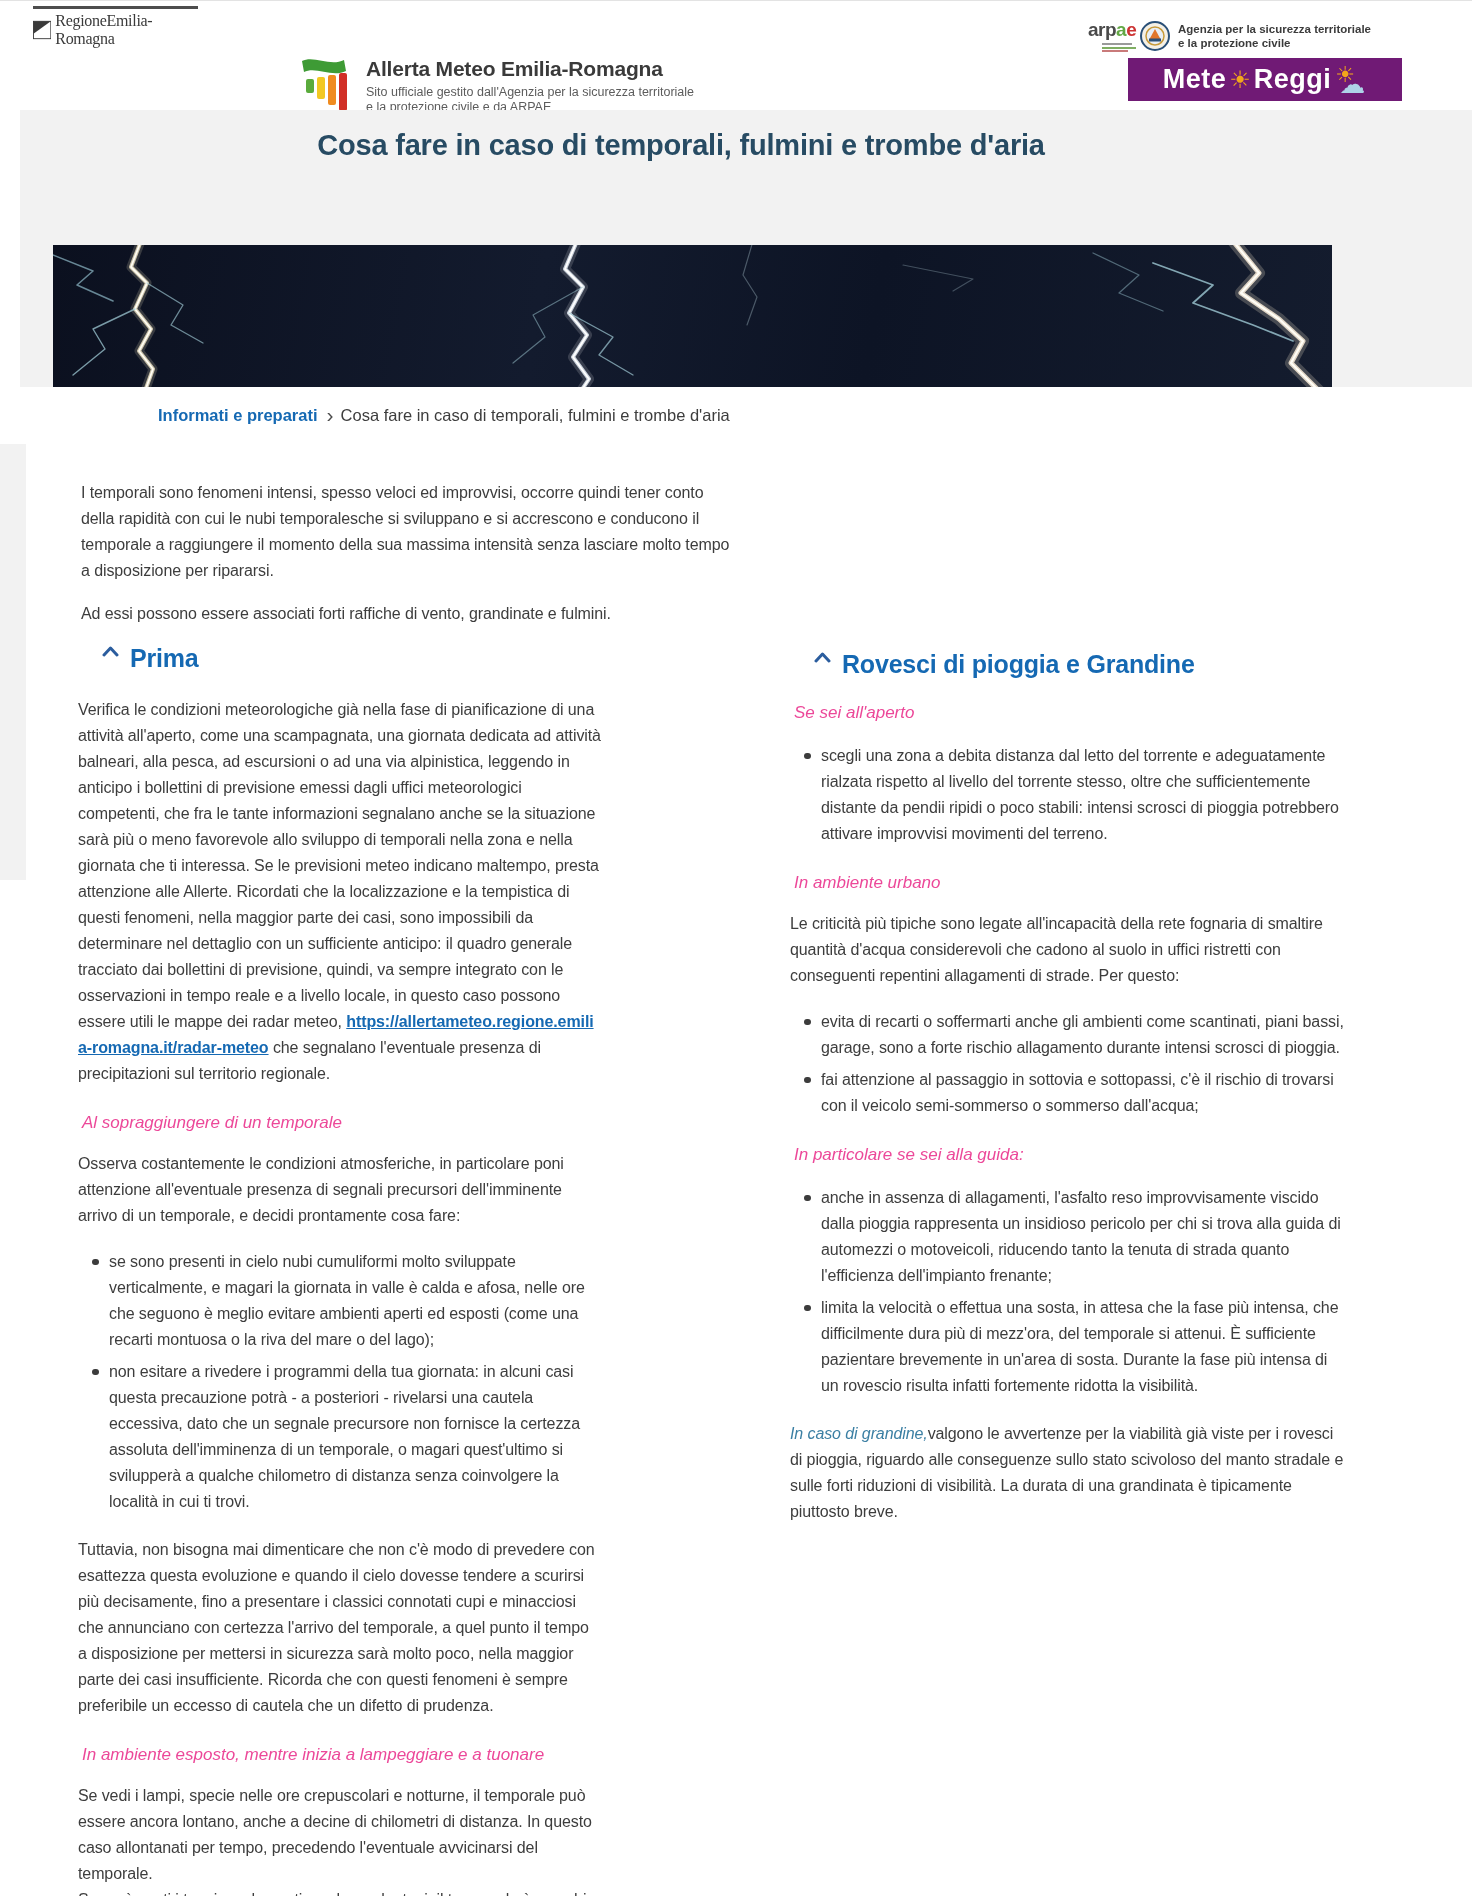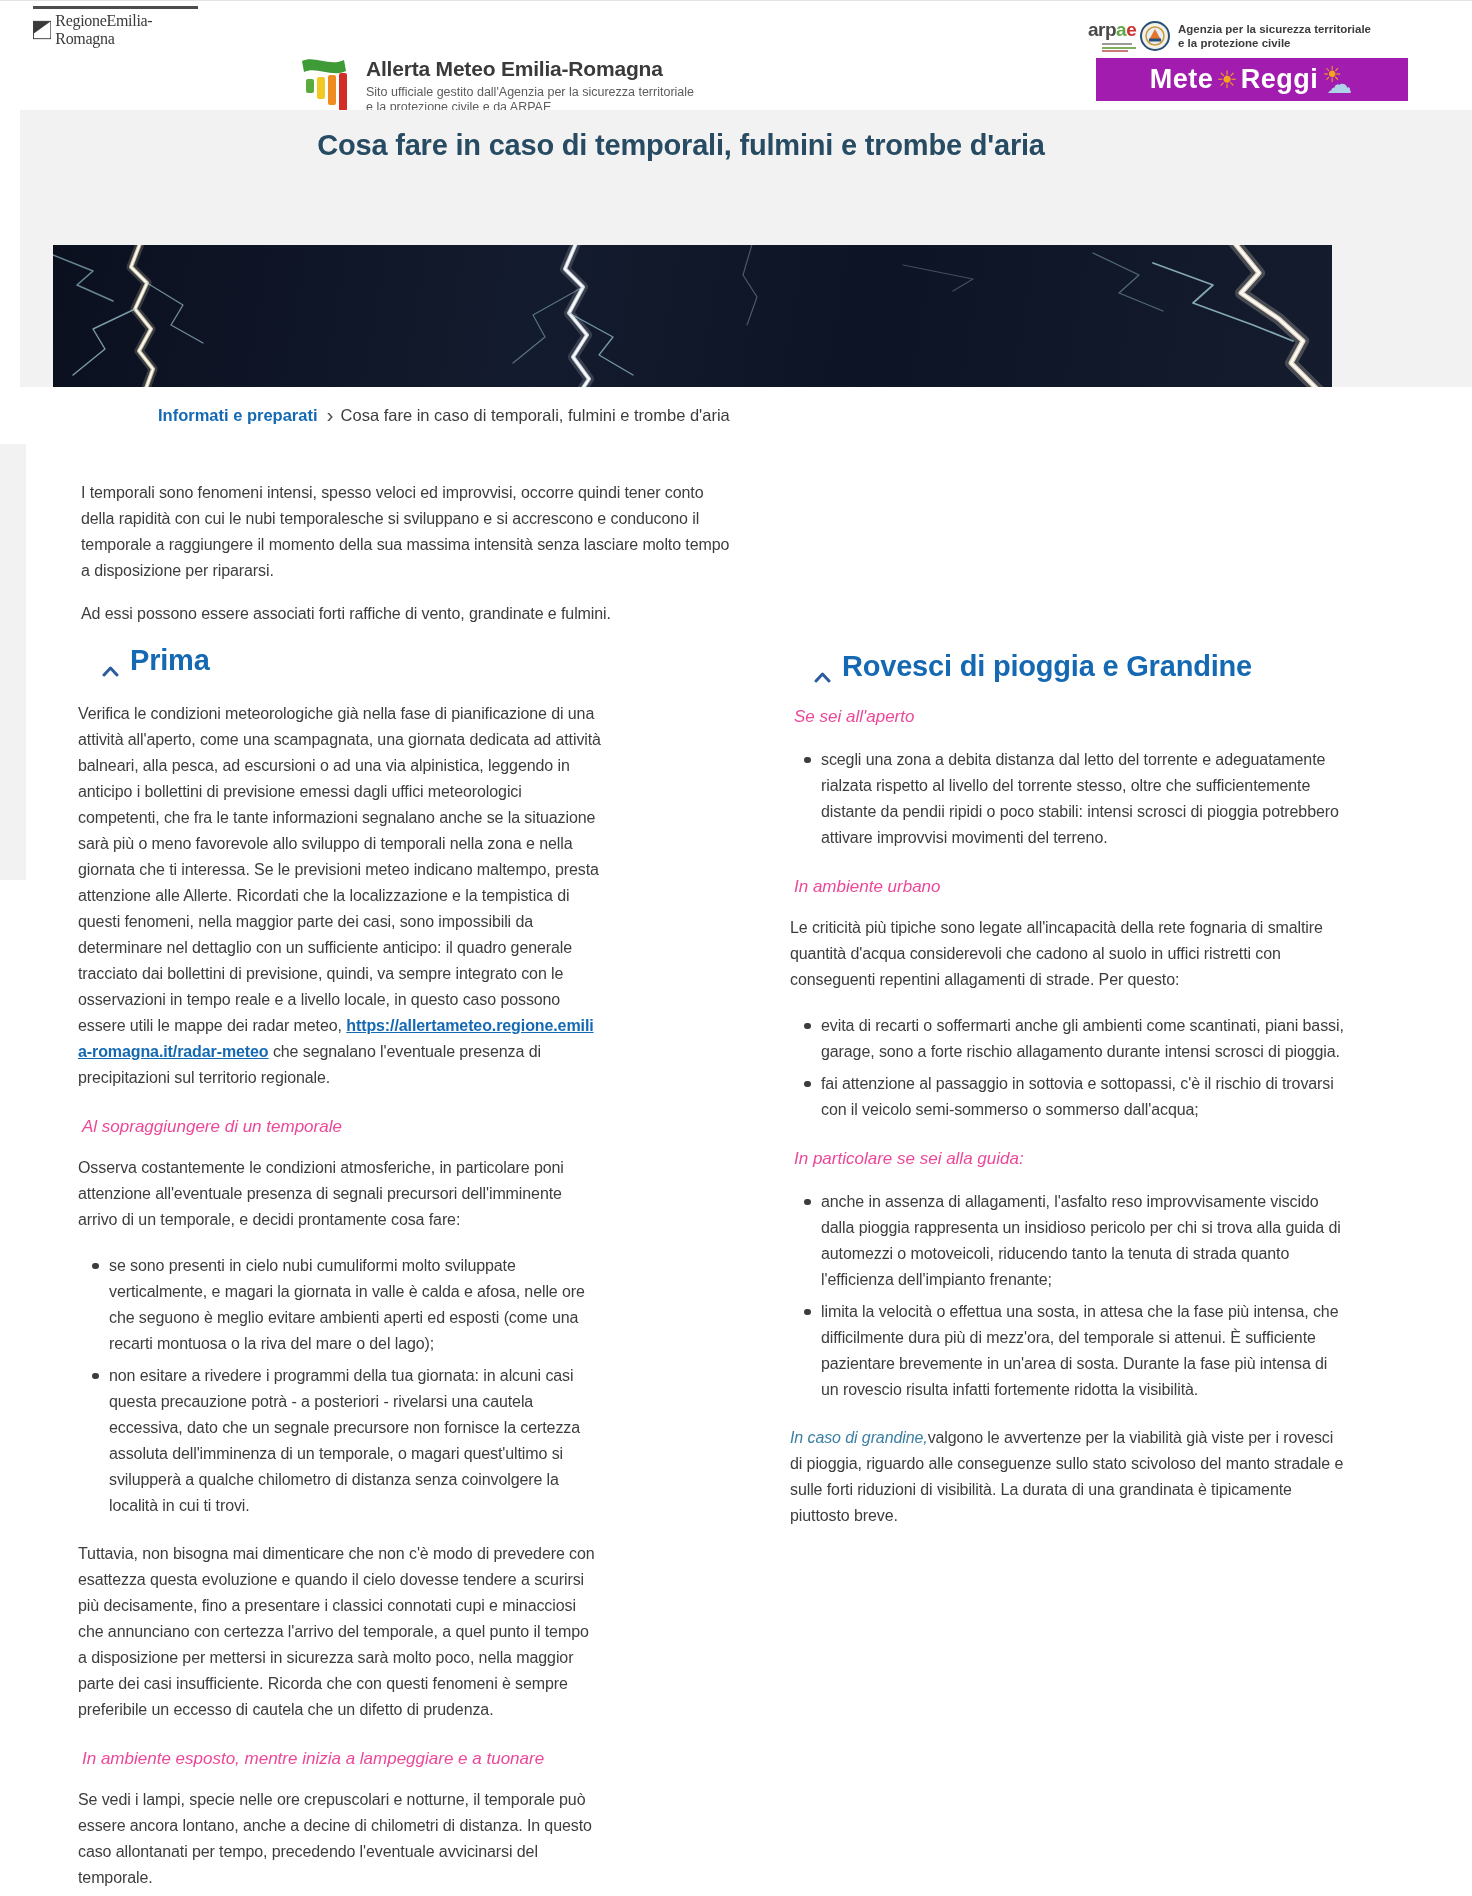--- a/index.html
+++ b/index.html
@@ -23,22 +23,22 @@
   .arpae-word .a1 { color:#4a4a4a; } .arpae-word .a2 { color:#62a744; } .arpae-word .a3 { color:#cc3333; }
   .arpae-lines { margin-top:2px; margin-left:14px; }
   .arpae-lines i { display:block; height:2px; margin-bottom:1.5px; background:#9a9a9a; }
   .arpae-lines i:nth-child(1){width:30px;} .arpae-lines i:nth-child(2){width:34px;background:#7fae62;}
   .arpae-lines i:nth-child(3){width:26px;background:#c97a7a;}
 
   .pc-emblem { position:absolute; left:1140px; top:20px; cursor:pointer; }
   .agency-name { position:absolute; left:1178px; top:21px; width:196px;
     font-size:11.5px; font-weight:bold; line-height:14px; color:#3c3c3c; }
 
-  .meteo-banner { position:absolute; left:1096px; top:57px; width:312px; height:43px;
-    background:#a21caf; display:flex; align-items:center; justify-content:center; gap:2px; cursor:pointer; }
+  .meteo-banner { position:absolute; left:1128px; top:57px; width:274px; height:43px;
+    background:#701a75; display:flex; align-items:center; justify-content:center; gap:2px; cursor:pointer; }
   .meteo-banner .mtxt { color:#fff; font-weight:bold; font-size:27px; letter-spacing:0.5px; }
   .meteo-banner .sun { color:#f2a71b; font-size:24px; line-height:1; margin:0 1px; }
   .meteo-banner .suncloud { position:relative; width:34px; height:30px; }
   .meteo-banner .suncloud .s { position:absolute; left:2px; top:-3px; color:#f2a71b; font-size:22px; }
   .meteo-banner .suncloud .c { position:absolute; left:6px; top:4px; color:#aed3e8; font-size:26px; }
 
   
   .hero-band { position:absolute; left:20px; top:110px; width:1452px; height:277px; background:#f2f2f2; }
   .hero-inner { width:1322px; }
   .hero-title { padding-top:18px; margin:0 auto; max-width:740px; text-align:center;
@@ -58,22 +58,22 @@
 
   
   .main { position:absolute; left:0; top:444px; width:1472px; }
   .intro { margin:36px 0 0 81px; width:650px; }
   p, li { font-size:16px; line-height:26px; letter-spacing:-0.1px; color:#3d3d3d; }
   p { margin-bottom:17px; }
   .cols { position:relative; margin-top:14px; }
   .col-left { margin-left:78px; width:523px; }
   .col-right { position:absolute; left:790px; top:0; width:556px; }
 
-  h2.section-h { display:flex; align-items:flex-end; gap:11px; margin:6px 0 24px 24px;
-    font-size:29px; font-weight:bold; color:#1569b3; letter-spacing:-0.2px; cursor:pointer; }
+  h2.section-h { display:flex; align-items:flex-start; gap:11px; margin:6px 0 24px 24px;
+    font-size:25px; font-weight:bold; color:#1569b3; letter-spacing:-0.2px; cursor:pointer; }
   h2.section-h svg { flex:0 0 auto; margin-top:2px; }
 
   .subhead { font-style:italic; font-size:17px; color:#ec4899; margin:26px 0 18px 4px; font-weight:normal; }
   .col-right .subhead:first-of-type { margin-top:2px; }
 
   ul.dots { list-style:none; padding-left:31px; margin:20px 0 22px 0; }
   ul.dots li { position:relative; margin-bottom:6px; }
   ul.dots li::before { content:""; position:absolute; left:-17px; top:9.5px;
     width:6.5px; height:6.5px; border-radius:50%; background:#3c3c3c; }
 

